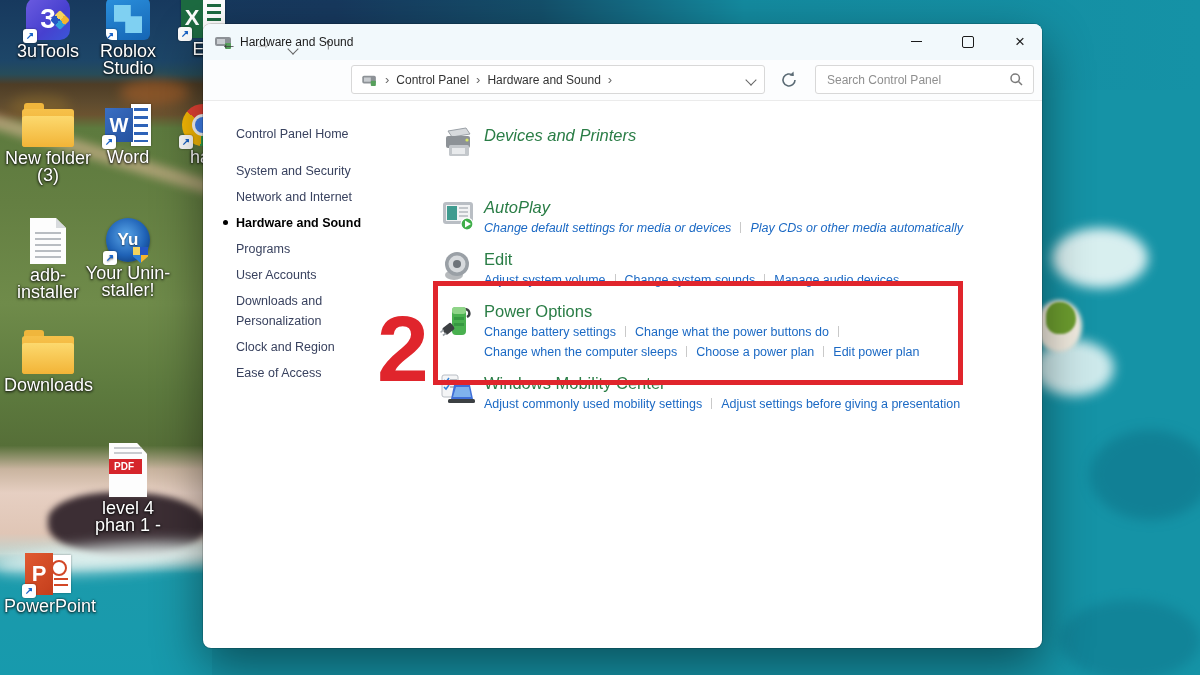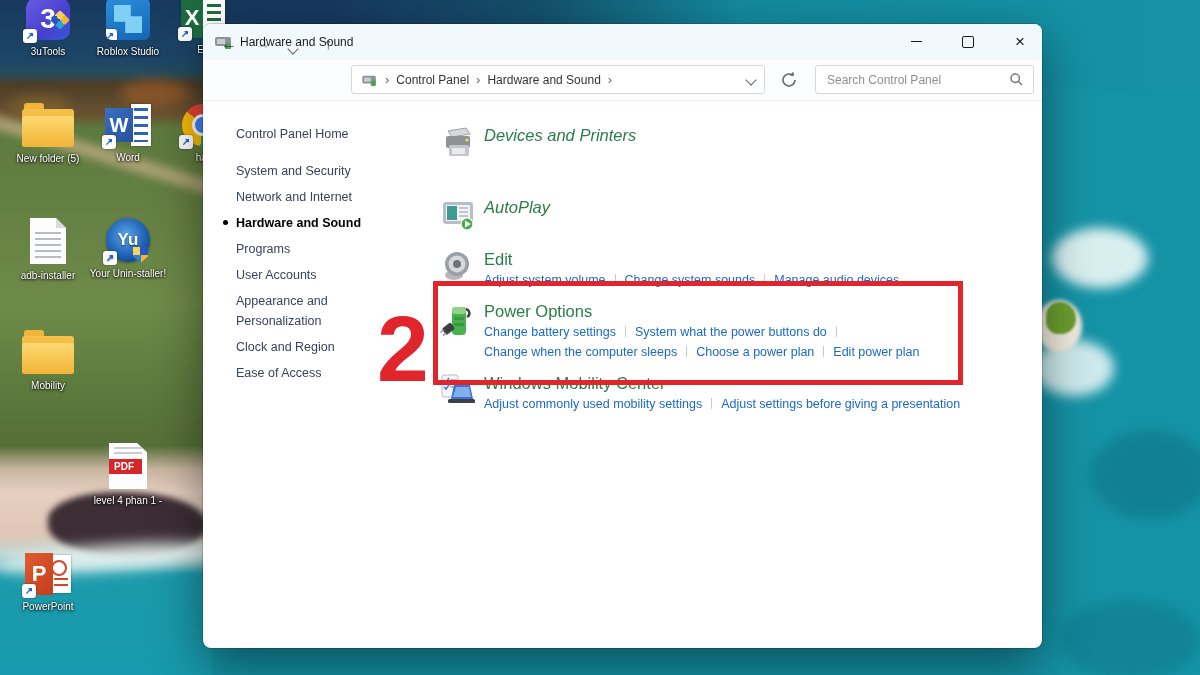--- a/index.html
+++ b/index.html
@@ -30,21 +30,21 @@
     border-radius:50%;filter:blur(2px);}
   .wp-island-green{position:absolute;left:1046px;top:302px;width:30px;height:32px;background:#6d9e2f;
     border-radius:50% 60% 55% 45%;filter:blur(1px);}
   .wp-dark1{left:1090px;top:430px;width:120px;height:90px;background:#0e7288;opacity:.55;}
   .wp-dark2{left:1060px;top:600px;width:140px;height:80px;background:#0e7288;opacity:.45;}
   .wp-trees1{left:120px;top:80px;width:70px;height:26px;background:#a85f28;opacity:.6;}
   .wp-trees2{left:10px;top:95px;width:60px;height:22px;background:#8a6a2c;opacity:.55;}
 
   
   .dicon{position:absolute;width:88px;text-align:center;z-index:2;cursor:pointer;}
-  .dicon .lbl{margin-top:3px;font-size:10px;line-height:17px;color:#fff;
+  .dicon .lbl{margin-top:3px;font-size:18px;line-height:17px;color:#fff;
     text-shadow:0 1px 3px rgba(0,0,0,.95),0 0 2px rgba(0,0,0,.75);}
   .iconbox{position:relative;margin:0 auto;}
   .sc-badge{position:absolute;left:-3px;bottom:-3px;width:14px;height:14px;background:#fff;
     border-radius:3px;box-shadow:0 0 2px rgba(0,0,0,.5);font-size:10px;line-height:14px;color:#1a64c8;font-weight:bold;}
   
   .ic-3u{width:44px;height:42px;border-radius:10px;background:linear-gradient(135deg,#6b5be0,#4740cf 60%,#3a57d8);
     position:relative;color:#fff;font-size:28px;font-weight:bold;line-height:42px;}
   .ic-3u .pin{position:absolute;right:3px;top:15px;width:14px;height:14px;border-radius:2px;
     background:conic-gradient(#f4b62e 0 25%,#2f9fd8 0 50%,#2456c4 0 75%,#f4d35e 0 100%);transform:rotate(45deg);}
   
@@ -82,21 +82,21 @@
     background:repeating-linear-gradient(#b9bdc2 0 2px,#fdfdfd 2px 6px);}
   .ic-doc .fold{position:absolute;right:0;top:0;width:10px;height:10px;background:#d8dbde;}
   
   .ic-yu{width:44px;height:44px;border-radius:50%;background:radial-gradient(circle at 45% 40%,#5aa6e8 0%,#1f62b6 55%,#0a2c5e 100%);
     position:relative;color:#fff;font-weight:bold;font-size:17px;line-height:44px;
     text-shadow:0 1px 2px rgba(0,0,0,.6);box-shadow:0 1px 3px rgba(0,0,0,.4);}
   .ic-yu .shield{position:absolute;right:-2px;bottom:-1px;width:15px;height:16px;
     background:conic-gradient(#2456c4 0 25%,#f4b62e 0 50%,#2f7fd8 0 75%,#f4d35e 0 100%);
     clip-path:polygon(0 0,100% 0,100% 60%,50% 100%,0 60%);}
   
-  .ic-pdf{width:38px;height:46px;background:#fdfdfd;position:relative;box-shadow:0 0 2px rgba(0,0,0,.45);
+  .ic-pdf{width:38px;height:54px;background:#fdfdfd;position:relative;box-shadow:0 0 2px rgba(0,0,0,.45);
     clip-path:polygon(0 0,74% 0,100% 20%,100% 100%,0 100%);}
   .ic-pdf .band{position:absolute;left:-3px;top:16px;width:36px;height:15px;background:#d6252b;
     color:#fff;font-size:10px;font-weight:bold;line-height:15px;text-align:center;}
   .ic-pdf .plines2{position:absolute;left:5px;right:5px;top:4px;height:9px;
     background:repeating-linear-gradient(#c9ccd0 0 2px,#fdfdfd 2px 5px);}
   
   .ic-ppt{width:46px;height:42px;position:relative;}
   .ic-ppt .page{position:absolute;right:0;top:2px;width:20px;height:38px;background:#fff;box-shadow:0 0 2px rgba(0,0,0,.4);}
   .ic-ppt .pie{position:absolute;right:4px;top:7px;width:12px;height:12px;border-radius:50%;border:2px solid #d24726;}
   .ic-ppt .slines{position:absolute;right:3px;top:25px;width:14px;height:12px;
@@ -203,21 +203,21 @@
     </div>
     <div class="lbl">Ex</div>
   </div>
 
   <div class="dicon" style="left:4px;top:103px;">
     <div class="iconbox ic-folder">
       <span class="tab"></span>
         <span class="back"></span>
         <span class="front"></span>
     </div>
-    <div class="lbl">New folder (5)</div>
+    <div class="lbl">New folder (3)</div>
   </div>
 
   <div class="dicon" style="left:84px;top:104px;">
     <div class="iconbox ic-word">
       <span class="page"></span>
         <span class="plines"></span>
       <span class="panel">W</span>
       <span class="sc-badge">↗</span>
     </div>
     <div class="lbl">Word</div>
@@ -247,21 +247,21 @@
     </div>
     <div class="lbl">Your Unin-staller!</div>
   </div>
 
   <div class="dicon" style="left:4px;top:330px;">
     <div class="iconbox ic-folder">
       <span class="tab"></span>
         <span class="back"></span>
         <span class="front"></span>
     </div>
-    <div class="lbl">Mobility</div>
+    <div class="lbl">Downloads</div>
   </div>
 
   <div class="dicon" style="left:88px;top:443px;width:80px;">
     <div class="iconbox ic-pdf">
       <span class="plines2"></span>
       <span class="band">PDF</span>
     </div>
     <div class="lbl">level 4 phan 1 -</div>
   </div>
 
@@ -334,21 +334,21 @@
     <div class="sidebar">
       <div class="sb-item first">Control Panel Home</div>
       <div class="sb-item">System and Security</div>
       <div class="sb-item">Network and Internet</div>
       <div class="sb-item active">
         <span class="sb-bullet"></span>
         <span>Hardware and Sound</span>
       </div>
       <div class="sb-item">Programs</div>
       <div class="sb-item">User Accounts</div>
-      <div class="sb-item">Appearance and Personalization</div>
+      <div class="sb-item">Downloads and Personalization</div>
       <div class="sb-item">Clock and Region</div>
       <div class="sb-item">Ease of Access</div>
     </div>
 
     <div class="main">
 
       <div class="sec" style="top:100px;font-style:italic;">
         <div class="sec-icon">
           <svg width="36" height="38" viewBox="0 0 36 38">
             <polygon points="8,6 26,3 30,9 12,12" fill="#d7dadd" stroke="#9aa0a6" stroke-width="1"></polygon>
@@ -368,20 +368,23 @@
             <rect x="6" y="8" width="24" height="16" fill="#f2f3f4"></rect>
             <rect x="7" y="9" width="10" height="14" fill="#3f9b8f"></rect>
             <rect x="19" y="10" width="9" height="2" fill="#c3c7cb"></rect>
             <rect x="19" y="14" width="9" height="2" fill="#c3c7cb"></rect>
             <rect x="19" y="18" width="9" height="2" fill="#c3c7cb"></rect>
             <circle cx="27" cy="27" r="6" fill="#3fae49" stroke="#fff" stroke-width="1.2"></circle>
             <polygon points="25,23.5 31,27 25,30.5" fill="#fff"></polygon>
           </svg>
         </div>
         <div class="sec-h">AutoPlay</div>
+        <div class="sec-links">
+          <span class="lnk">Change default settings for media or devices</span><span class="sep"></span><span class="lnk">Play CDs or other media automatically</span>
+        </div>
       </div>
 
       <div class="sec" style="top:224px;">
         <div class="sec-icon">
           <svg width="36" height="38" viewBox="0 0 36 38">
             <ellipse cx="14" cy="26" rx="9" ry="5" fill="#6e747a" opacity=".5"></ellipse>
             <circle cx="17" cy="15" r="12" fill="#9aa0a6"></circle>
             <circle cx="17" cy="15" r="8.5" fill="#d7dadd"></circle>
             <circle cx="17" cy="15" r="4" fill="#6e747a"></circle>
           </svg>
@@ -402,21 +405,21 @@
             <rect x="14" y="22" width="10" height="3" fill="#2f8f3c" opacity=".7"></rect>
             <g transform="rotate(-38 8 28)">
               <rect x="3" y="24" width="11" height="8" rx="2" fill="#3c4043"></rect>
               <line x1="0" y1="26" x2="4" y2="26" stroke="#9aa0a6" stroke-width="1.6"></line>
               <line x1="0" y1="30" x2="4" y2="30" stroke="#9aa0a6" stroke-width="1.6"></line>
             </g>
           </svg>
         </div>
         <div class="sec-h">Power Options</div>
         <div class="sec-links">
-          <span class="lnk">Change battery settings</span><span class="sep"></span><span class="lnk">System what the power buttons do</span><span class="sep"></span><br>
+          <span class="lnk">Change battery settings</span><span class="sep"></span><span class="lnk">Change what the power buttons do</span><span class="sep"></span><br>
           <span class="lnk">Change when the computer sleeps</span><span class="sep"></span><span class="lnk">Choose a power plan</span><span class="sep"></span><span class="lnk">Edit power plan</span>
         </div>
       </div>
 
       <div class="sec" style="top:348px;">
         <div class="sec-icon">
           <svg width="36" height="38" viewBox="0 0 36 38">
             <rect x="2" y="2" width="16" height="22" rx="2" fill="#f4f5f6" stroke="#b9bec4"></rect>
             <path d="M4 7 l2 2 3-4" stroke="#2f7fd8" stroke-width="1.5" fill="none"></path>
             <rect x="10" y="6" width="7" height="2" fill="#b9bec4"></rect>

